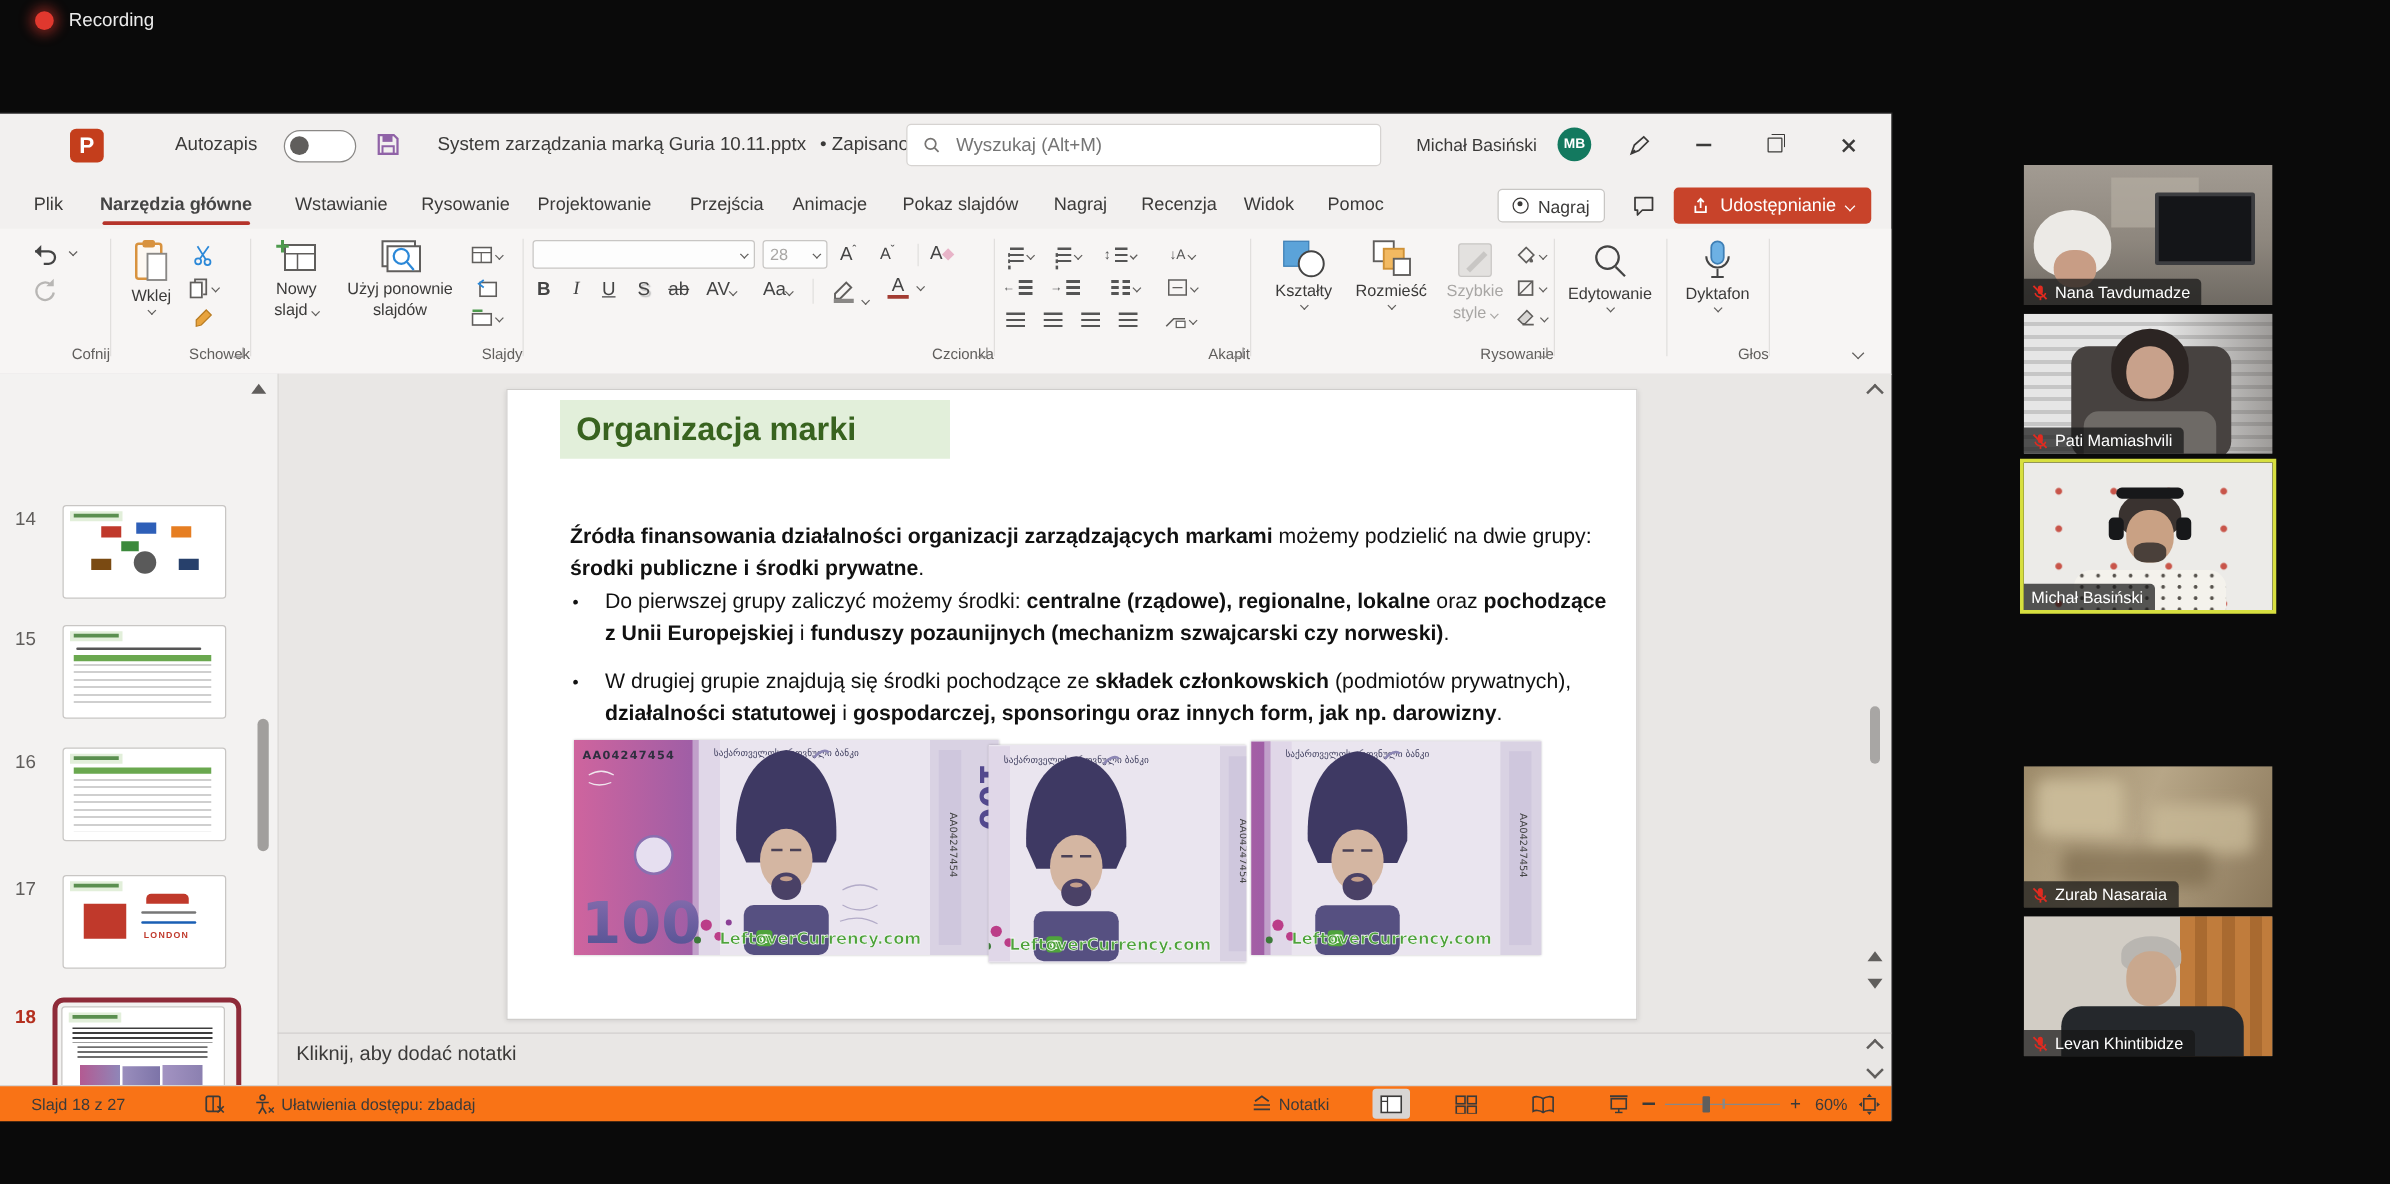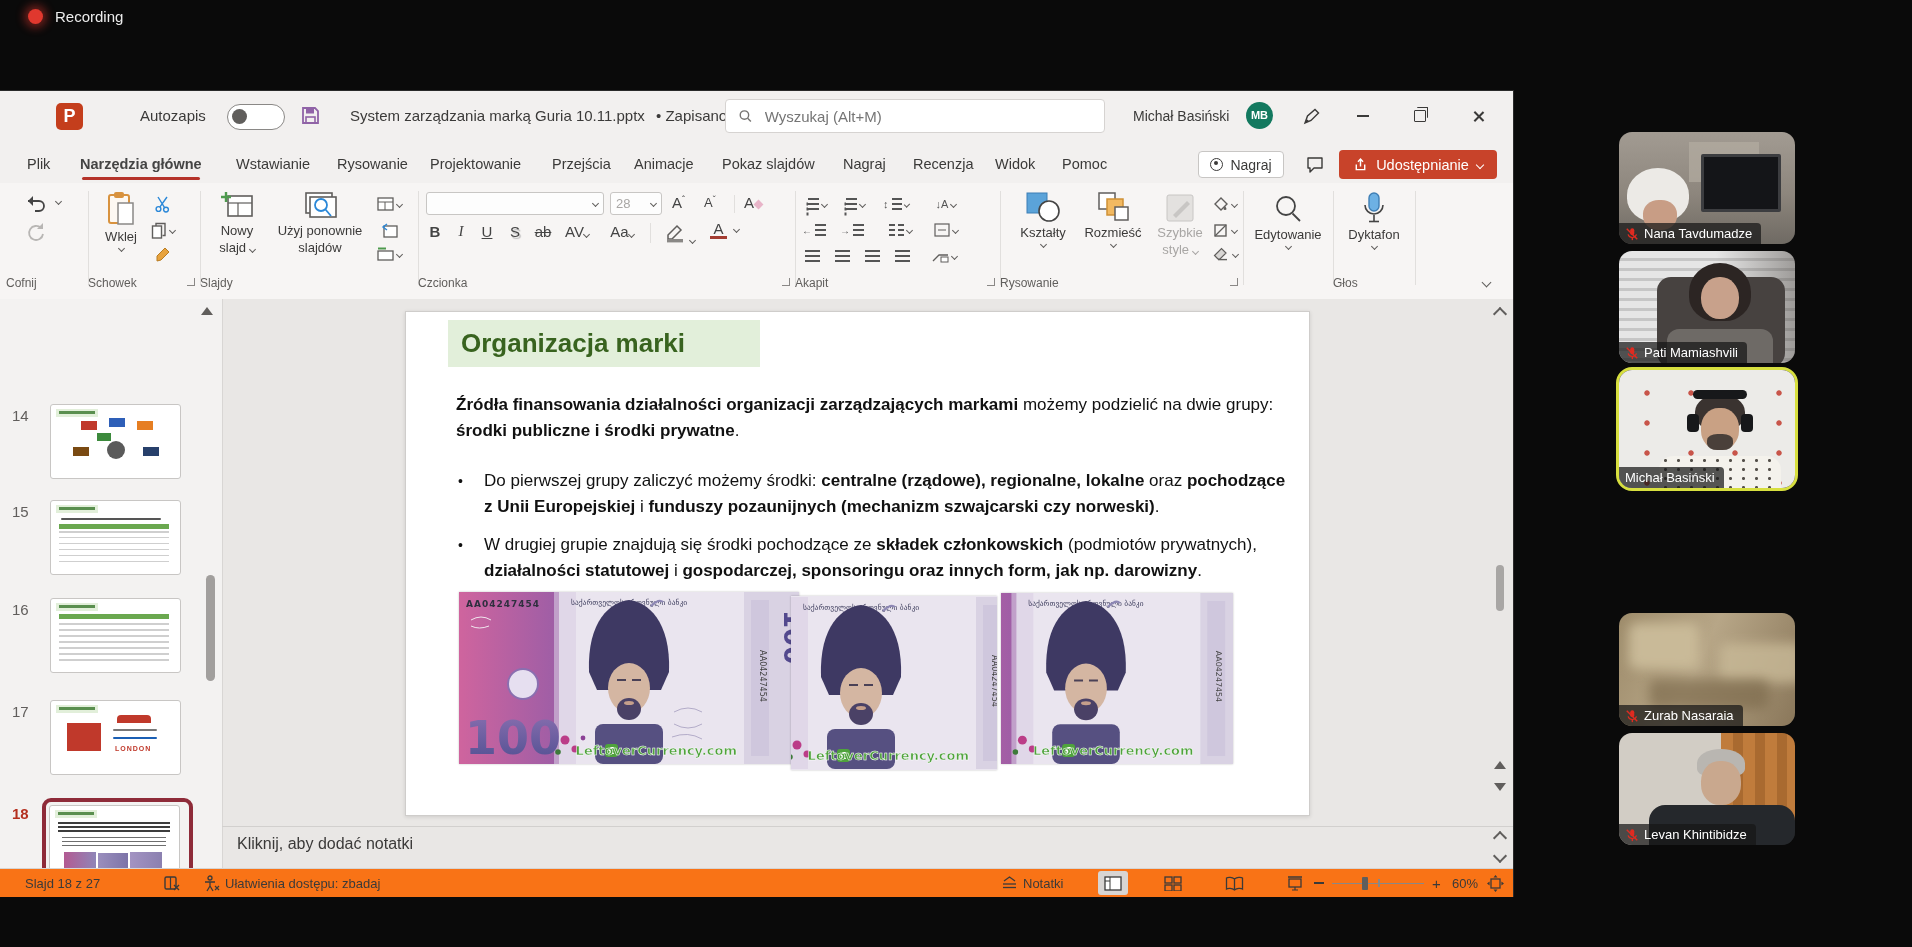--- a/index.html
+++ b/index.html
@@ -47,21 +47,21 @@
   #rec-btn .ring{width:11px;height:11px;border:1.6px solid #3b3a39;border-radius:50%;position:relative;}
   #rec-btn .ring:before{content:"";position:absolute;left:2.4px;top:2.4px;width:4px;height:4px;border-radius:50%;background:#3b3a39;}
   #cmt-btn{position:absolute;left:1300px;top:3px;width:30px;height:27px;display:flex;align-items:center;justify-content:center;}
   #share-btn{position:absolute;left:1339px;top:2px;width:158px;height:29px;background:#c8432a;border-radius:4px;color:#fff;display:flex;align-items:center;justify-content:center;gap:8px;font-size:14.5px;}
   #share-btn .chv{border-color:#fff;width:5px;height:5px;}
 
   
   #ribbon{position:absolute;left:0;top:92px;width:100%;height:116px;background:#f7f5f4;border-bottom:1px solid #dedcda;}
   .gdiv{position:absolute;top:8px;height:94px;width:1px;background:#e1dfdd;}
   .rgroup{position:absolute;top:2px;height:108px;}
-  .glabel{position:absolute;bottom:3px;left:0;width:100%;text-align:left;font-size:12px;color:#605e5c;}
+  .glabel{position:absolute;bottom:3px;left:0;width:100%;text-align:right;font-size:12px;color:#605e5c;}
   .launcher{position:absolute;bottom:7px;right:5px;width:7px;height:7px;border-right:1.5px solid #8a8886;border-bottom:1.5px solid #8a8886;}
   .bigbtn{position:absolute;display:flex;flex-direction:column;align-items:center;gap:2px;font-size:13px;color:#3b3a39;text-align:center;}
   .bigbtn .cap{line-height:15px;}
   .gray{color:#a8a6a4 !important;}
   .rtxt{font-size:15px;color:#444;}
   .mini{position:absolute;width:26px;height:22px;display:flex;align-items:center;gap:3px;justify-content:center;}
   .ic-lines{width:15px;height:12px;background:repeating-linear-gradient(to bottom,#555 0 2px,transparent 2px 5px);}
   .ic-lines.dots{width:11px;margin-left:6px;box-shadow:-6px 0 0 -4.5px #555,-6px 5px 0 -4.5px #555,-6px 10px 0 -4.5px #555;}
   .combo{background:#fdfdfd;border:1px solid #c8c6c4;border-radius:3px;display:flex;align-items:center;justify-content:flex-end;padding:0 5px;box-sizing:border-box;height:23px;}
   .fmt{font-size:15px;color:#444;width:26px;text-align:center;}
@@ -78,21 +78,21 @@
   .selwrap .thumb{left:3px;top:3px;}
   .tl{position:absolute;height:2px;background:#9a9a9a;border-radius:1px;}
   #thumb-scroll{position:absolute;right:7px;top:276px;width:9px;height:106px;background:#a19f9d;border-radius:5px;}
   .tri-up{width:0;height:0;border-left:6px solid transparent;border-right:6px solid transparent;border-bottom:8px solid #605e5c;}
   .tri-dn{width:0;height:0;border-left:6px solid transparent;border-right:6px solid transparent;border-top:8px solid #605e5c;}
 
   #editor{position:absolute;left:222px;top:0;width:1291px;height:569px;}
   #slide{position:absolute;left:183px;top:12px;width:903px;height:503px;background:#fff;border:1px solid #cfcdcb;box-shadow:0 1px 4px rgba(0,0,0,.12);}
   #slide-title-chip{position:absolute;left:42px;top:8px;width:312px;height:47px;background:#e2efda;}
   #slide-title-chip .t{font-size:26px;font-weight:bold;color:#38631f;line-height:47px;padding-left:13px;}
-  #intro{position:absolute;left:50px;top:80px;width:838px;font-size:17px;line-height:25.5px;color:#111;}
+  #intro{position:absolute;left:50px;top:104px;width:838px;font-size:17px;line-height:25.5px;color:#111;}
   .b{font-weight:bold;}
   .bullet{position:absolute;left:52px;width:836px;font-size:17px;line-height:25.5px;color:#111;display:flex;}
   .bullet .dot{width:26px;flex:none;font-size:14px;padding-top:1px;}
   #bullet1{top:156px;} #bullet2{top:220px;}
   .note{position:absolute;overflow:hidden;background:#eae5ef;box-shadow:0 0 2px rgba(0,0,0,.25);}
   .note svg{position:absolute;top:0;}
 
   #notes-split{position:absolute;left:0;top:527px;width:100%;height:1px;background:#d2d0ce;}
   #notes-ph{position:absolute;left:15px;top:536px;font-size:16px;color:#3b3a39;}
   
@@ -109,21 +109,21 @@
   
   #status{position:absolute;left:0;top:777px;width:100%;height:28px;background:#f97316;border-top:1px solid #d6d4d2;font-size:13px;color:#3b3a39;}
   #status .it{position:absolute;top:0;height:28px;display:flex;align-items:center;gap:5px;}
   #zoom-track{position:absolute;left:1332px;top:13.5px;width:92px;height:1.5px;background:#8a8886;}
   #zoom-track .tick{position:absolute;left:46px;top:-3.5px;width:1.5px;height:8px;background:#8a8886;}
   #zoom-track .zthumb{position:absolute;left:30px;top:-6px;width:6px;height:13px;background:#605e5c;border-radius:1px;}
   .viewic{display:flex;align-items:center;justify-content:center;width:30px;height:24px;border-radius:3px;}
   .viewic.on{background:#d8d5d3;}
 
   
-  .p-tile{position:absolute;left:1619px;width:176px;background:#1c1c1c;overflow:hidden;border-radius:13px;}
+  .p-tile{position:absolute;left:1619px;width:199px;background:#1c1c1c;overflow:hidden;border-radius:0;}
   .p-tile.active{outline:3px solid #d7df3f;}
   .scene{position:absolute;inset:0;filter:blur(.6px);}
   .plabel{position:absolute;left:0;bottom:0;display:flex;align-items:center;gap:5px;background:rgba(22,22,22,.72);color:#fff;font-size:13px;padding:3px 9px 3px 6px;border-top-right-radius:4px;max-width:190px;white-space:nowrap;}
   
   .s-nana{background:linear-gradient(180deg,#a29b92 0%,#8d867d 55%,#6f6a63 100%);}
   .s-nana .tv{position:absolute;right:14px;top:22px;width:74px;height:52px;background:#141518;border:3px solid #3c3d40;border-radius:2px;}
   .s-nana .hair{position:absolute;left:8px;bottom:22px;width:62px;height:54px;border-radius:50% 50% 44% 44%;background:#eceae6;}
   .s-nana .face{position:absolute;left:24px;bottom:14px;width:34px;height:30px;border-radius:46%;background:#c89d85;}
   .s-nana .shelf{position:absolute;left:70px;top:10px;width:70px;height:40px;background:#b4aca1;opacity:.7;}
   .s-pati{background:repeating-linear-gradient(180deg,#e6e6e6 0 7px,#c6c6c6 7px 10px);}

